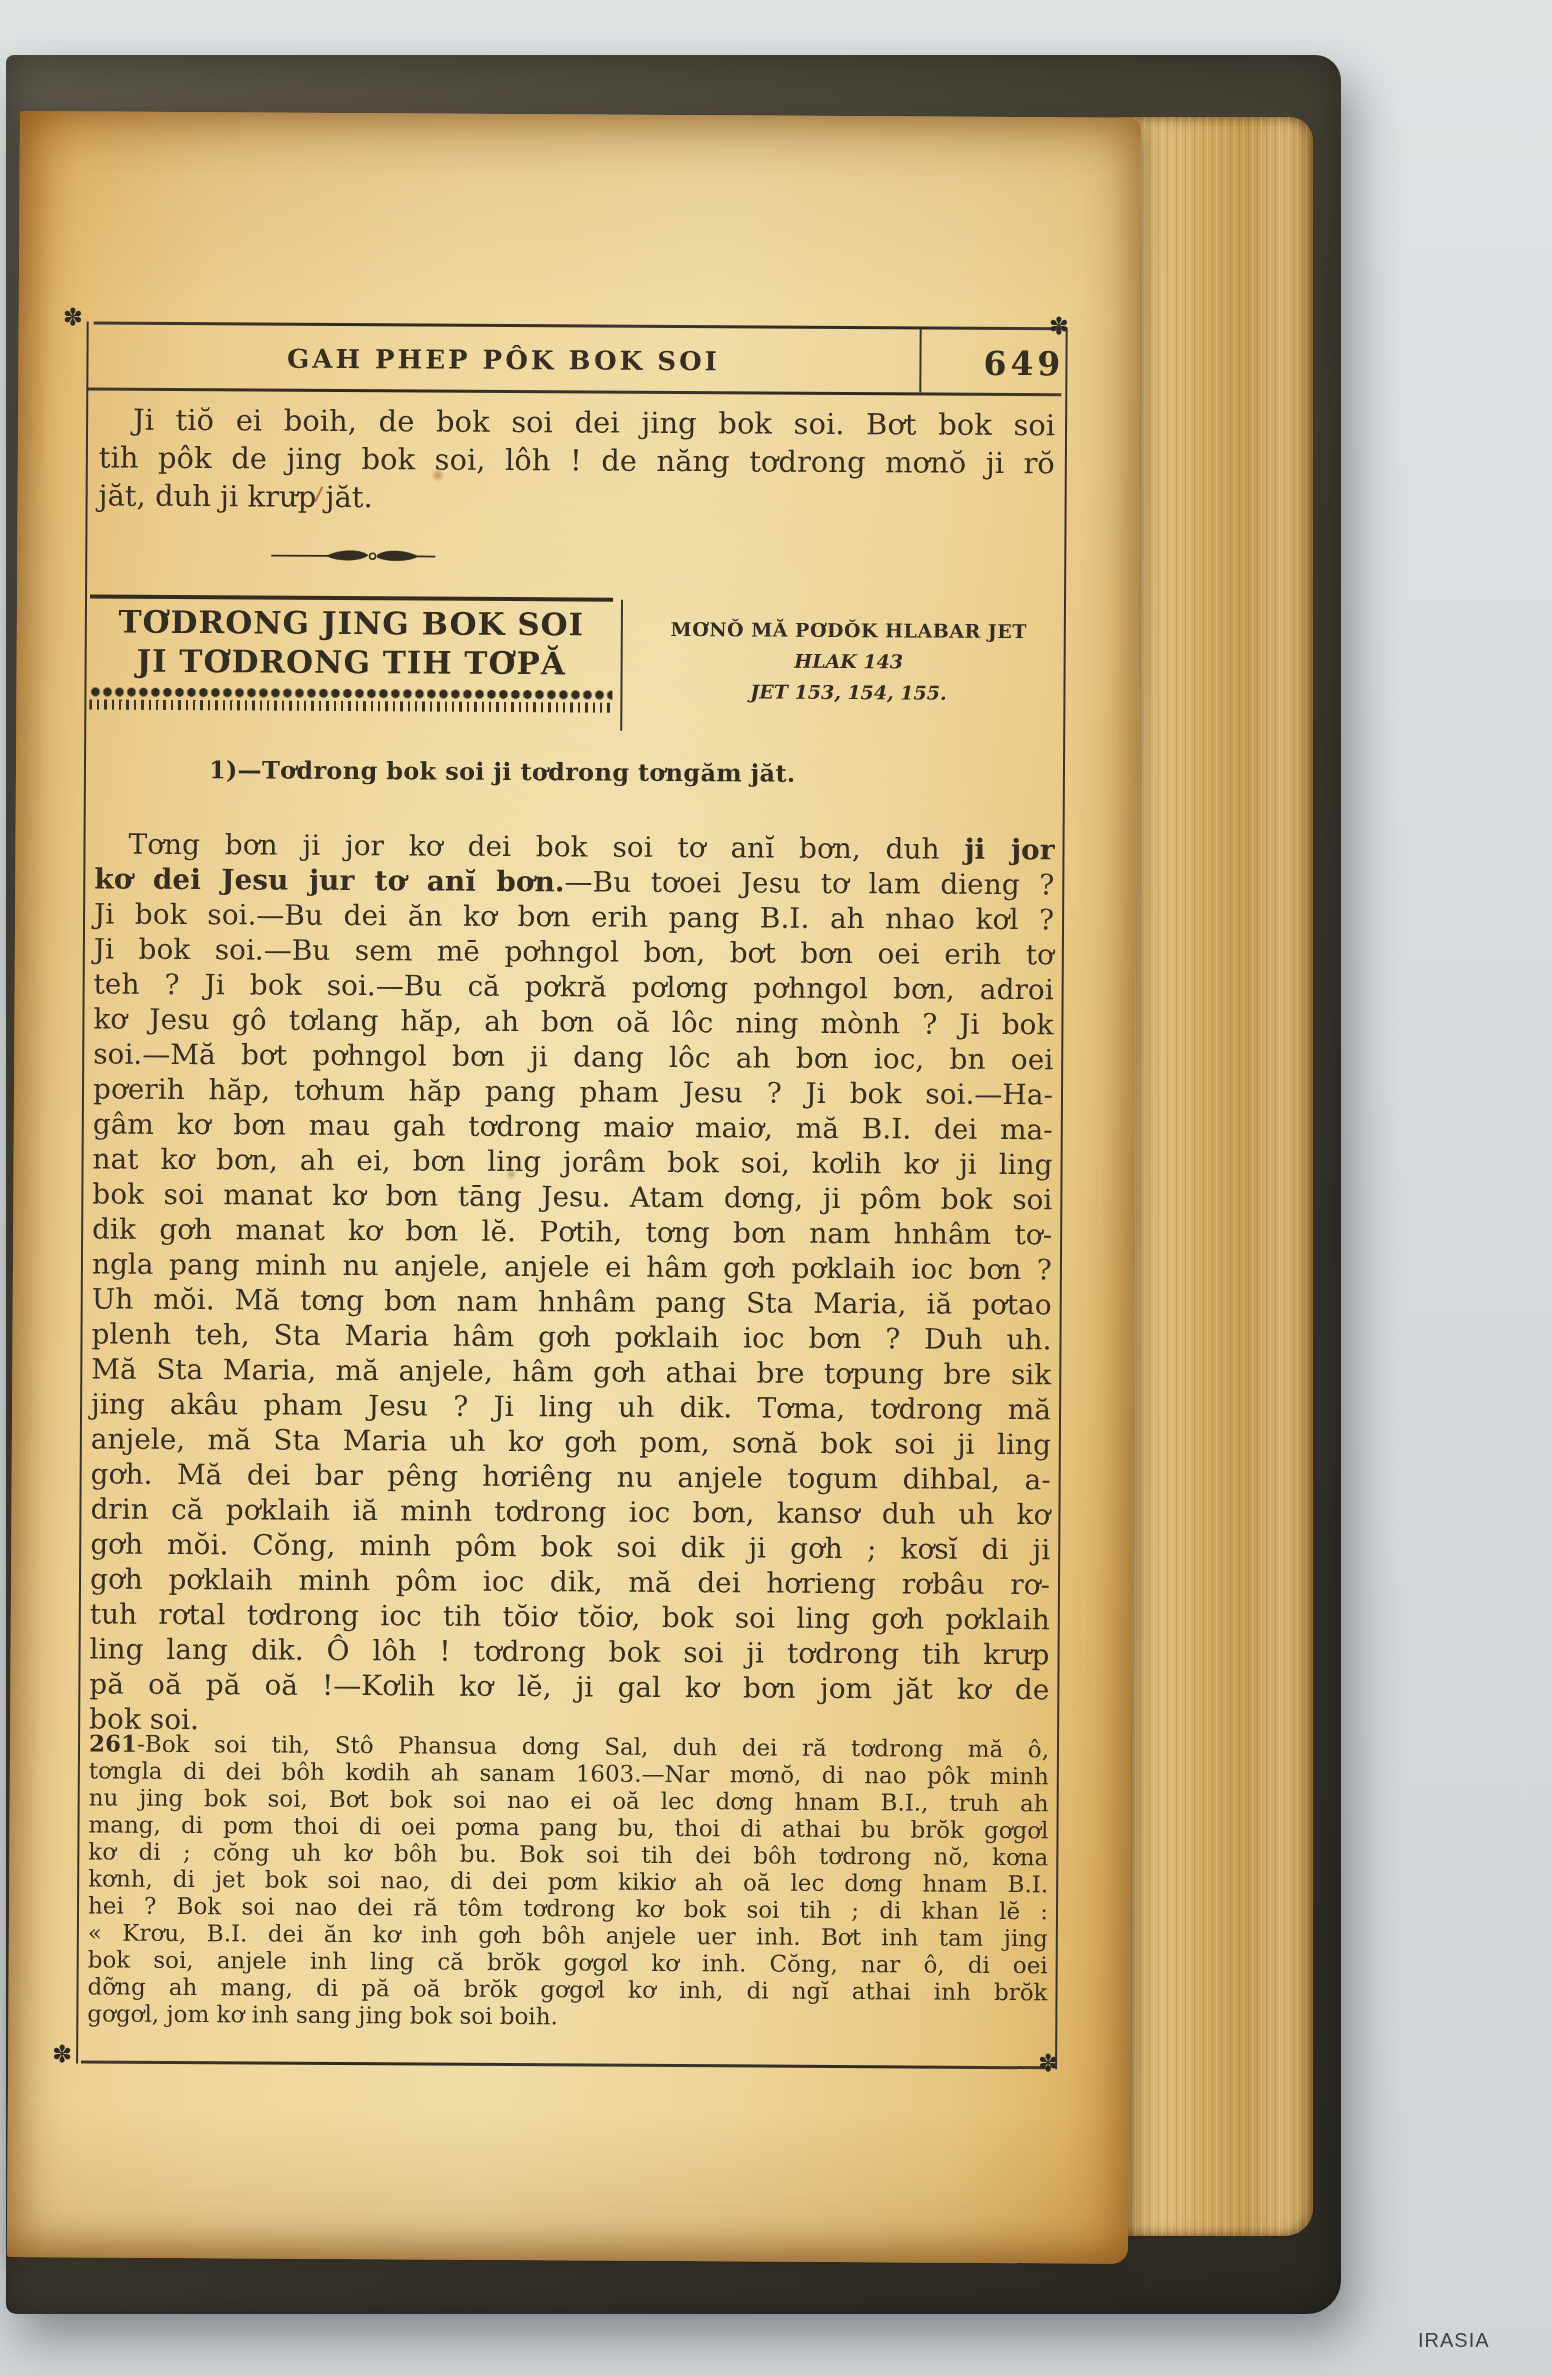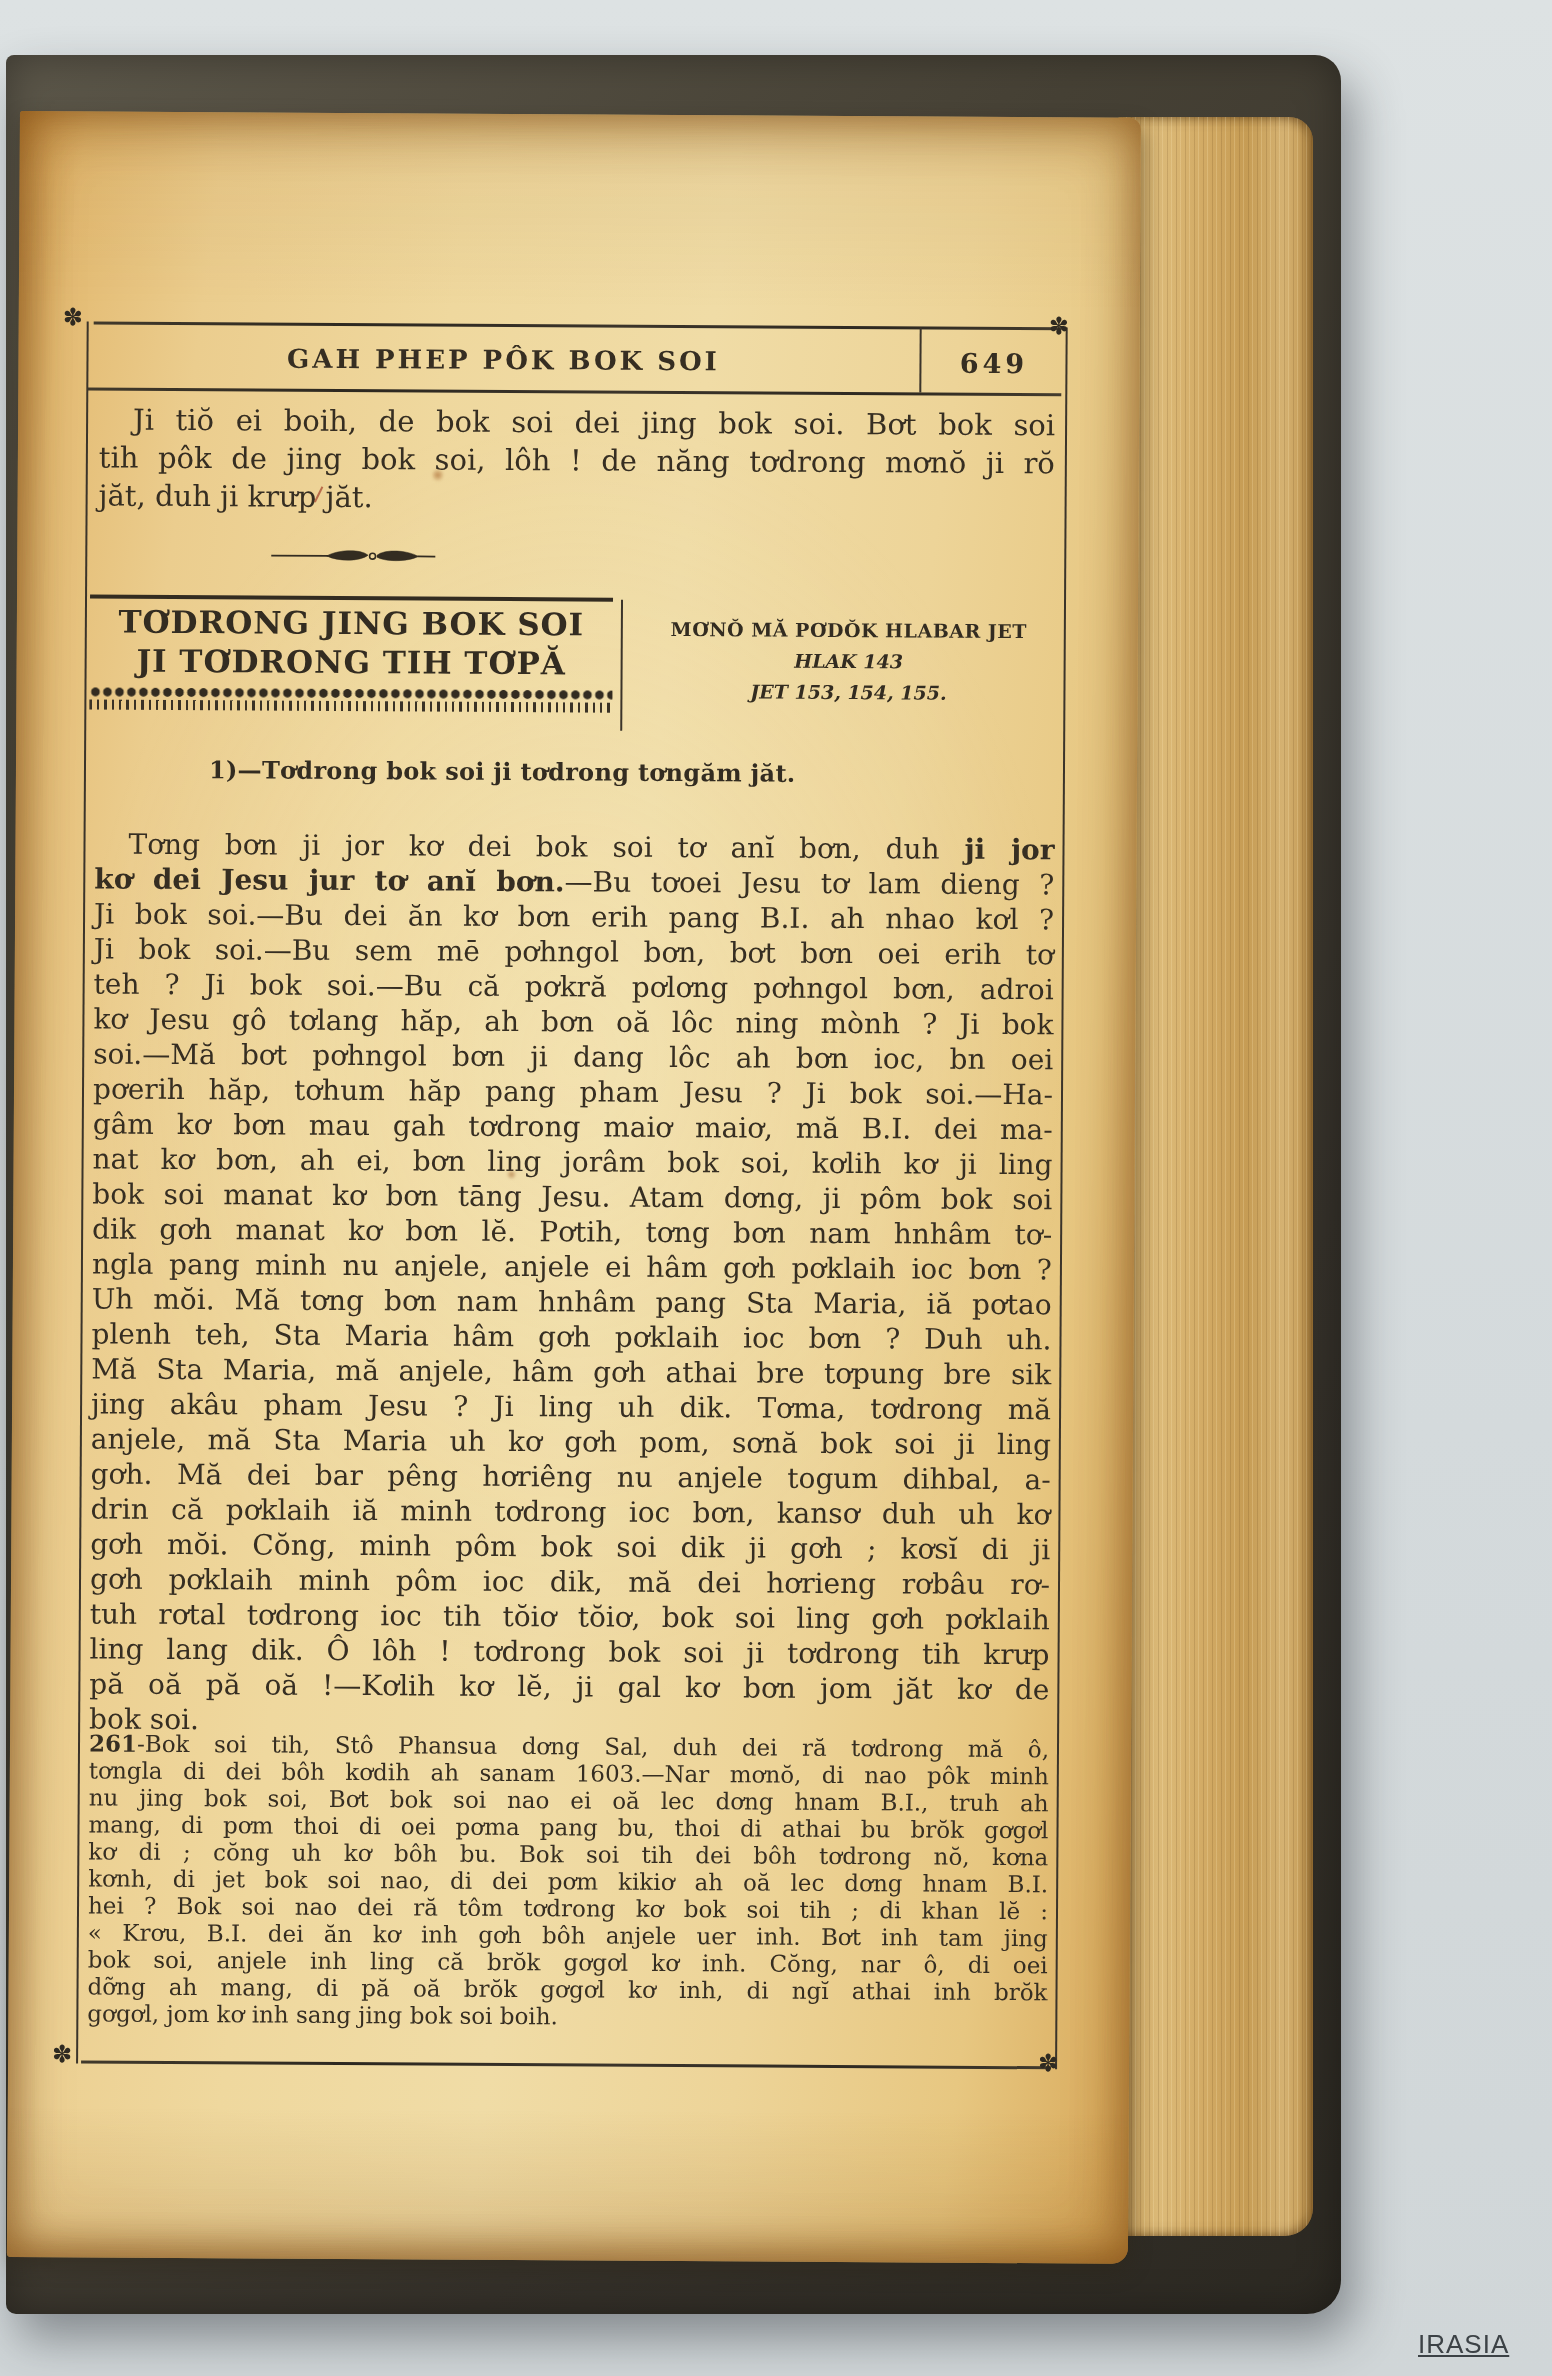--- a/index.html
+++ b/index.html
@@ -37,21 +37,21 @@
   .ink { color:#362e22; }
   .rule-h { position:absolute; height:3px;
             background:linear-gradient(90deg,#41392b,#2d2820 28%,#3b342a 55%,#2e2921 82%,#433b2d); }
   .rule-v { position:absolute; width:2px; background:#3b342a; }
   .orn { position:absolute; font-family:"DejaVu Sans","Liberation Sans",sans-serif;
          font-size:24px; line-height:24px; color:#2f2a21; }
 
   .hcell { position:absolute; top:211px; height:65px; display:flex; align-items:center;
            justify-content:center; padding-top:5px; box-sizing:border-box; }
   .h-title { left:69px; width:832px; font-weight:bold; font-size:26px; letter-spacing:3px; }
-  .h-pageno { left:903px; width:145px; font-weight:bold; font-size:27px; letter-spacing:4px; }
+  .h-pageno { left:933px; width:145px; font-weight:bold; font-size:33px; letter-spacing:4px; }
 
   .para { position:absolute; }
   .para .line { text-align:justify; text-align-last:justify; }
   .para .line:last-child { text-align-last:left; }
   .indent-first .line:first-child { text-indent:34px; }
   .b { font-weight:bold; }
 
   .intro { left:81px; top:289px; width:956px; font-size:29px; line-height:38px; }
 
   .divider { position:absolute; left:252px; top:434px; width:168px; height:18px; }
@@ -79,22 +79,22 @@
   .stain-a { left:414px; top:354px; width:12px; height:15px;
              background:radial-gradient(circle,rgba(150,75,20,.55),rgba(150,75,20,0) 70%); }
   .stain-b { left:493px; top:1055px; width:10px; height:11px;
              background:radial-gradient(circle,rgba(140,70,18,.5),rgba(140,70,18,0) 70%); }
   .stain-c { left:255px; top:1358px; width:9px; height:9px;
              background:radial-gradient(circle,rgba(150,80,25,.42),rgba(150,80,25,0) 70%); }
   .ink-mark { position:absolute; left:300px; top:373px; width:2px; height:17px;
              background:#a84a32; transform:rotate(26deg); opacity:.75; }
 
   .watermark { position:absolute; left:1418px; top:2329px;
-             font-family:"Liberation Sans","DejaVu Sans",sans-serif; font-size:26px;
-             letter-spacing:1px; color:#3c4246;text-decoration:underline; }
+             font-family:"Liberation Sans","DejaVu Sans",sans-serif; font-size:20px;
+             letter-spacing:1px; color:#3c4246; }
 </style>
 </head>
 <body>
 
 <div class="scan">
 
   <div class="cover"></div>
   <div class="fore-edge"></div>
 
   <div class="page ink">

